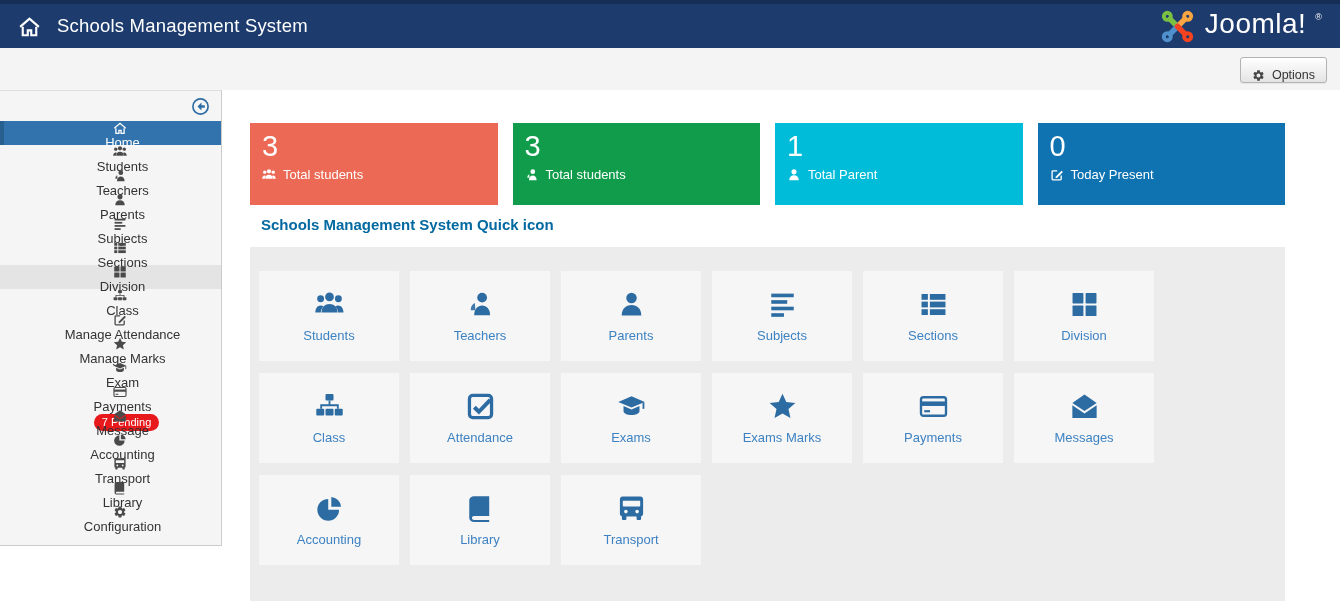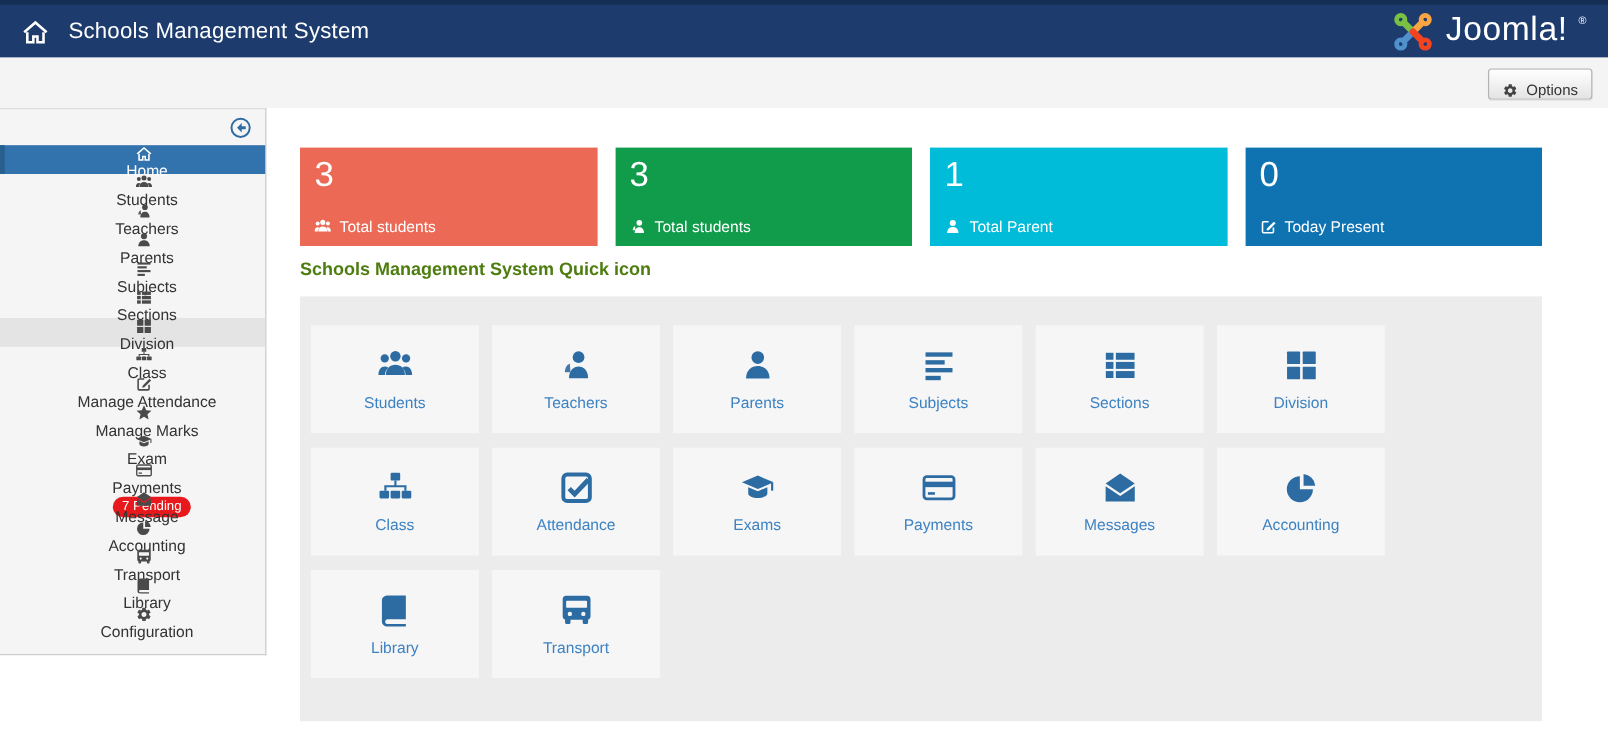--- a/index.html
+++ b/index.html
@@ -41,25 +41,25 @@
   .menu-item.active .mi-icon{color:#fff;}
   .menu-item.highlight{background:#e4e4e4;}
   .badge{margin-left:8px;background:var(--badge,#e8191c);color:#fff;font-size:11px;font-weight:normal;
     padding:2px 8px;border-radius:9px;line-height:1.2;text-align:center;}
 
   
   .content{position:absolute;left:250px;top:90px;width:1035px;height:525px;}
   .stats{position:absolute;top:33px;left:0;width:1035px;display:grid;grid-template-columns:repeat(4,1fr);gap:15px;}
   .stat-card{height:82px;position:relative;color:#fff;overflow:hidden;}
   .stat-value{font-size:29px;padding:7px 0 0 12px;line-height:1.15;}
-  .stat-label{position:absolute;left:12px;bottom:9px;display:flex;align-items:center;gap:7px;font-size:13px;}
+  .stat-label{position:absolute;left:12px;bottom:23px;display:flex;align-items:center;gap:7px;font-size:13px;}
   .s-icon{display:inline-flex;}
   .s-icon svg{width:14px;height:14px;}
 
-  .quick-heading{position:absolute;top:126px;left:0;margin:0;font-size:15px;font-weight:bold;color:#4d7c0f;}
+  .quick-heading{position:absolute;top:126px;left:11px;margin:0;font-size:15px;font-weight:bold;color:#0369a1;}
   .quick-panel{position:absolute;top:157px;left:0;width:1035px;height:354px;box-sizing:border-box;
     background:var(--panel-bg,#ececec);padding:24px 9px;}
   .tiles{display:grid;grid-template-columns:repeat(6,140px);grid-auto-rows:90px;gap:12px 11px;justify-content:start;}
   .tile{background:#f6f6f6;display:flex;flex-direction:column;align-items:center;justify-content:center;gap:9px;cursor:pointer;}
   .t-icon{color:var(--tile-icon,#2d6ca3);display:inline-flex;}
   .t-icon svg{width:29px;height:29px;}
   .t-label{font-size:13px;color:var(--tile-label,#3d82c2);}
 </style>
 </head>
 <body>
@@ -442,20 +442,28 @@
                 <path d="M8 2.4.7 5.5 8 8.6l7.3-3.1z"></path>
                 <path d="M3.6 7.7v2.9c0 1.1 2 2.1 4.4 2.1s4.4-1 4.4-2.1V7.7L8 9.6z"></path>
                 <rect x="14.1" y="5.7" width="1" height="3.6"></rect>
               </svg>
             </span>
             <div class="t-label">Exams</div>
           </div>
           <div class="tile">
             <span class="t-icon">
               <svg viewBox="0 0 16 16">
+                <path d="M8 .9l2.1 4.6 5 .5-3.8 3.4 1.1 5L8 11.8l-4.4 2.6 1.1-5L.9 6l5-.5z"></path>
+              </svg>
+            </span>
+            <div class="t-label">Exams Marks</div>
+          </div>
+          <div class="tile">
+            <span class="t-icon">
+              <svg viewBox="0 0 16 16">
                 <rect x="1.1" y="2.9" width="13.8" height="10.2" rx="1.3" fill="none" stroke="currentColor" stroke-width="1.3"></rect>
                 <rect x="1.1" y="5.2" width="13.8" height="2.5"></rect>
                 <rect x="2.9" y="10" width="3.2" height="1.2"></rect>
               </svg>
             </span>
             <div class="t-label">Payments</div>
           </div>
           <div class="tile">
             <span class="t-icon">
               <svg viewBox="0 0 16 16">

